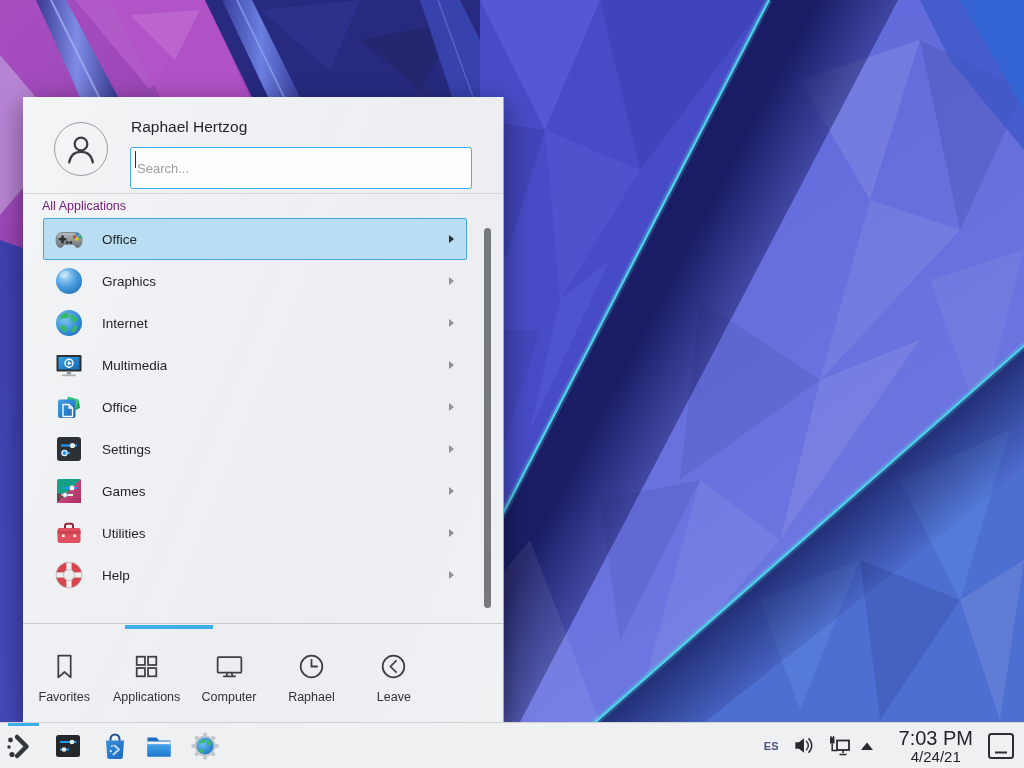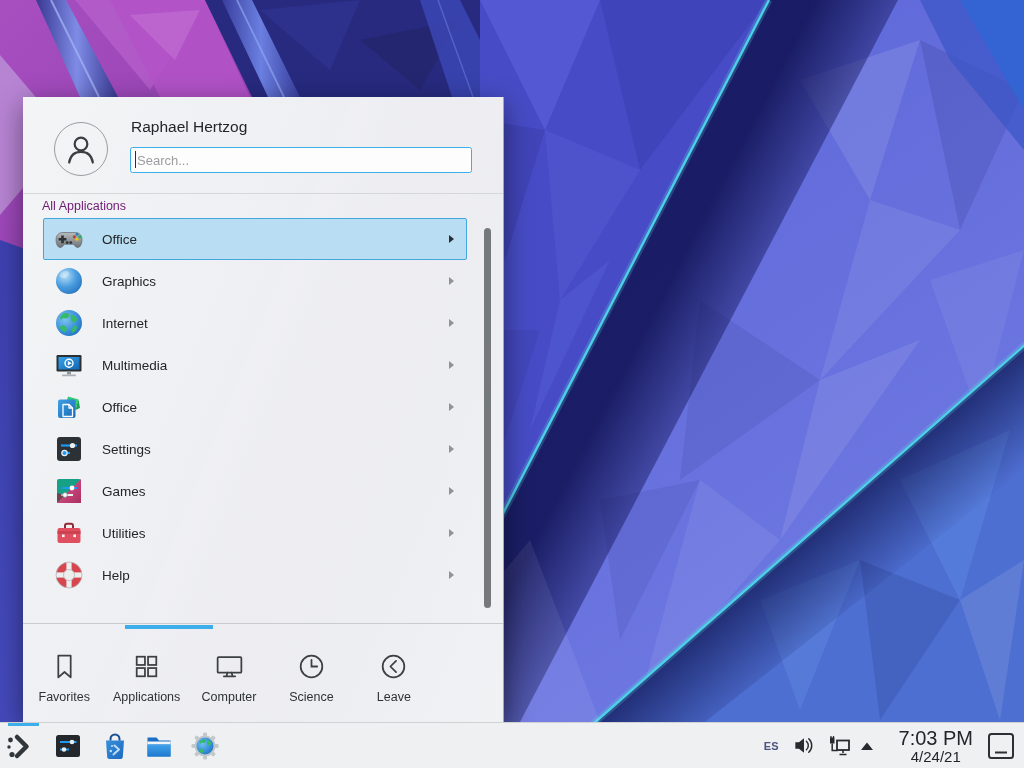--- a/index.html
+++ b/index.html
@@ -12,21 +12,21 @@
     background:#eef0f2;border-right:1px solid rgba(30,30,50,.35);
     box-shadow:0 8px 26px rgba(0,0,0,.45);margin-left:23px;}
   #menu::before{content:"";position:absolute;inset:0;pointer-events:none;
     background:
       linear-gradient(112deg, rgba(255,255,255,.28) 0%, rgba(248,240,250,.12) 38%, rgba(226,214,236,.14) 62%, rgba(255,255,255,.10) 100%),
       linear-gradient(112deg, transparent 44%, rgba(255,255,255,.10) 47%, transparent 52%, transparent 60%, rgba(255,255,255,.08) 64%, transparent 69%);}
   .avatar{position:absolute;left:31px;top:25px;width:52px;height:52px;border-radius:50%;
     border:1px solid #9a9da0;display:flex;align-items:center;justify-content:center;background:transparent;}
   .username{position:absolute;left:108px;top:21px;font-size:15.5px;color:#232629;}
   .search{position:absolute;left:107px;top:50px;width:328px;height:24px;background:#fdfdfd;
-    border:1px solid #3daee9;border-radius:2.5px;font-size:13px;color:#232629;padding:0 6px;outline:none;
+    border:1px solid #3daee9;border-radius:2.5px;font-size:13px;color:#232629;padding:8px 6px;outline:none;
     font-family:"Liberation Sans","DejaVu Sans",sans-serif;}
   .search::placeholder{color:#9b9da0;}
   .search-caret{position:absolute;left:112px;top:54px;width:1px;height:17px;background:#2a2e32;}
   .hdr-sep{position:absolute;left:0;top:96px;width:480px;height:1px;background:#d6d7d8;}
   .section-label{position:absolute;left:19px;top:102px;font-size:12.5px;color:#701a75;}
   .cat-list{position:absolute;left:0;top:121px;width:480px;height:405px;overflow:hidden;}
   .row{position:relative;height:42px;margin:0 36px 0 20px;display:flex;align-items:center;
     padding-left:9px;box-sizing:border-box;border:1px solid transparent;}
   .row.selected{background:#b9ddf2;border:1px solid #43a7dc;border-radius:2px;}
   .row .cicon{width:32px;height:32px;flex:0 0 32px;}
@@ -350,21 +350,21 @@
           <rect x="4.5" y="7" width="23" height="15" rx="1"></rect>
           <path d="M14 22l-1 3.5M18 22l1 3.5M10.5 25.5h11"></path>
         </svg>
         <span class="tlabel">Computer</span>
       </div>
       <div class="tab">
         <svg viewBox="0 0 32 32" fill="none" stroke="#3c4043" stroke-width="1.7" stroke-linecap="round">
           <circle cx="16" cy="16" r="10.5"></circle>
           <path d="M16 9.5V16h5.5"></path>
         </svg>
-        <span class="tlabel">Science</span>
+        <span class="tlabel">Raphael</span>
       </div>
       <div class="tab">
         <svg viewBox="0 0 32 32" fill="none" stroke="#3c4043" stroke-width="1.7" stroke-linecap="round" stroke-linejoin="round">
           <circle cx="16" cy="16" r="10.5"></circle>
           <path d="M18.5 10.5L13 16l5.5 5.5"></path>
         </svg>
         <span class="tlabel">Leave</span>
       </div>
     </div>
   </div>

